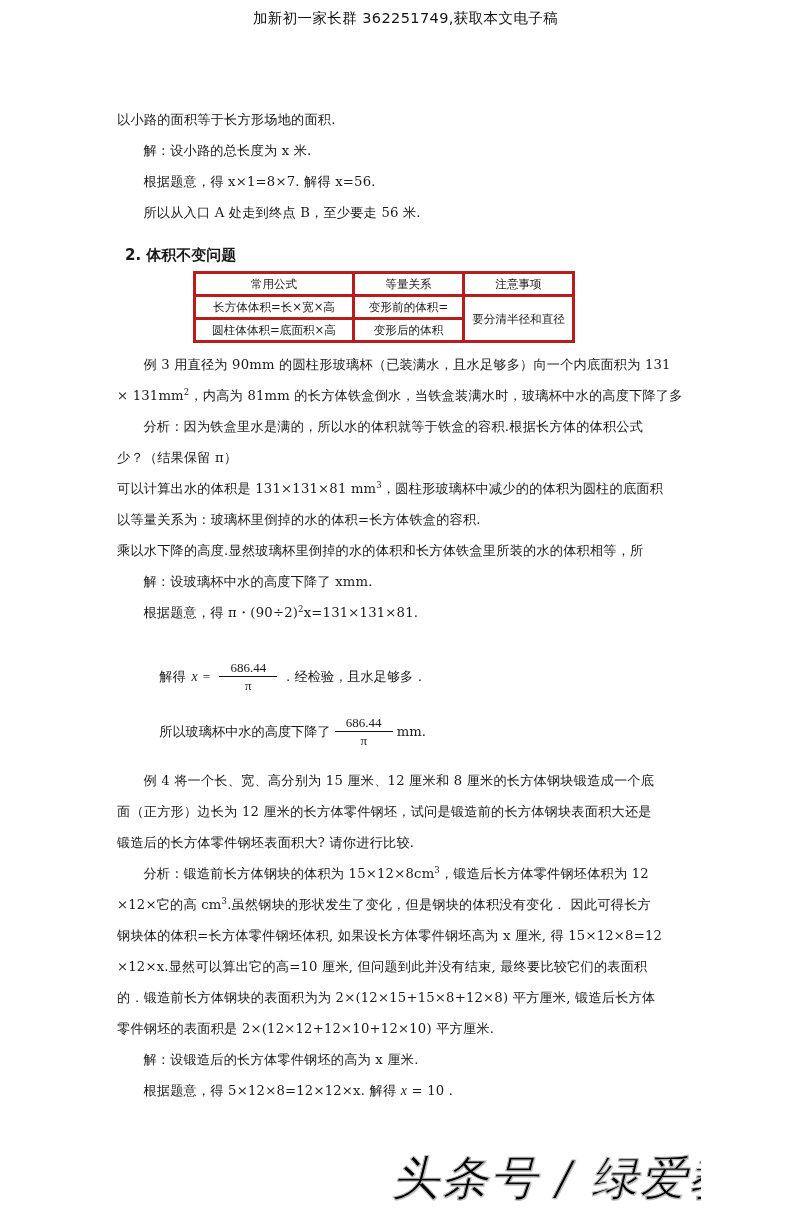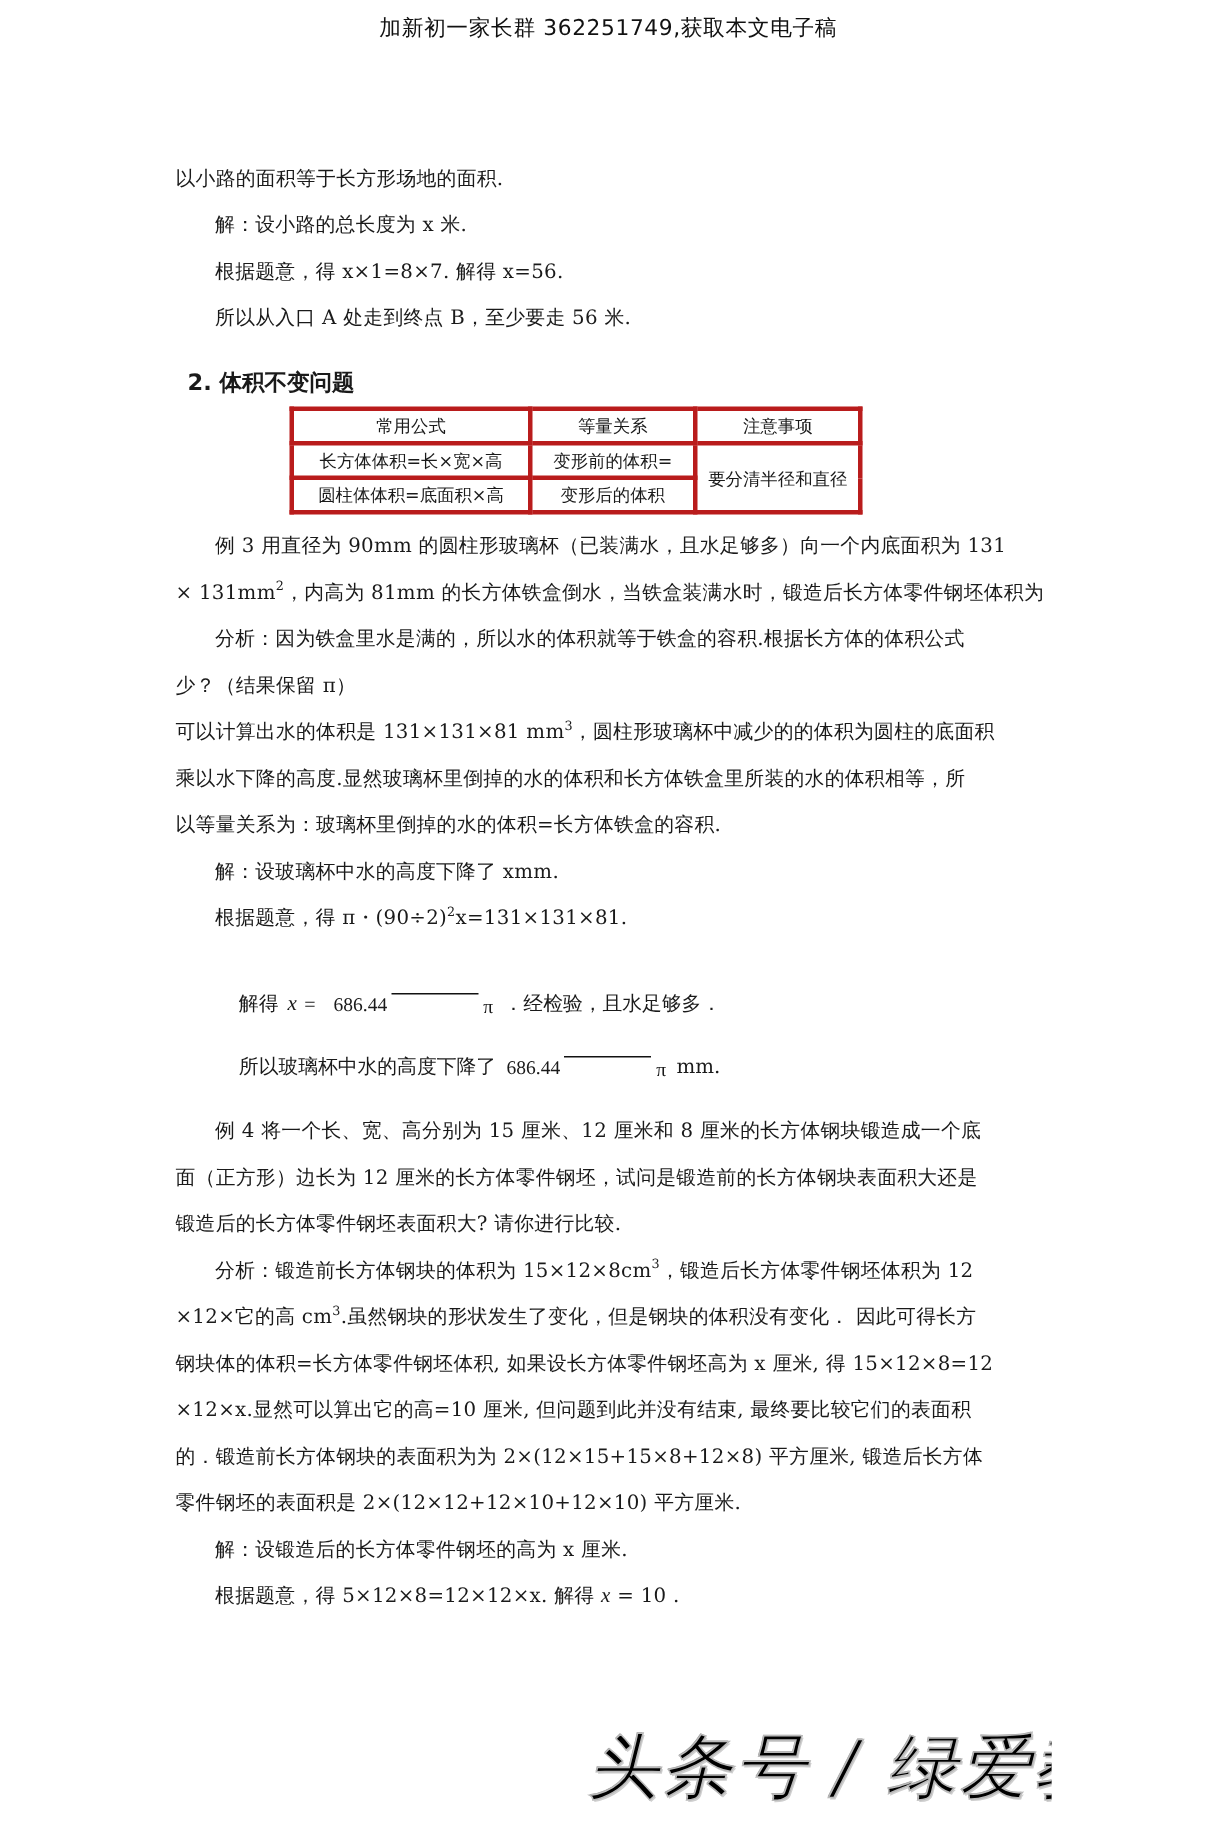--- a/index.html
+++ b/index.html
@@ -109,20 +109,22 @@
     display: flex;
     align-items: center;
     font-size: 13.2px;
     font-family: "DejaVu Serif", "Liberation Serif", serif;
     line-height: 20px;
     white-space: nowrap;
   }
   .frac-line .lead { padding-left: 3.2em; }
   .frac {
     display: inline-flex;
+    flex-direction: column;
+    align-items: center;
     vertical-align: middle;
     margin: 0 4px;
     font-family: "Liberation Serif", "DejaVu Serif", serif;
   }
   .frac .num {
     font-size: 13px;
     padding: 0 3px 1px 3px;
     line-height: 15px;
   }
   .frac .bar {
@@ -188,27 +190,27 @@
         </tr>
         <tr>
           <td class="c1">圆柱体体积=底面积×高</td>
           <td class="c2">变形后的体积</td>
         </tr>
       </tbody>
         </table>
     </div>
 
     <p class="para indent gap-sm">例 3 用直径为 90mm 的圆柱形玻璃杯（已装满水，且水足够多）向一个内底面积为 131</p>
-    <p class="para"><span>× 131mm</span><sup class="exp">2</sup><span>，内高为 81mm 的长方体铁盒倒水，当铁盒装满水时，锻造后长方体零件钢坯体积为</span></p>
+    <p class="para"><span>× 131mm</span><sup class="exp">2</sup><span>，内高为 81mm 的长方体铁盒倒水，当铁盒装满水时，玻璃杯中水的高度下降了多</span></p>
     <p class="para indent">分析：因为铁盒里水是满的，所以水的体积就等于铁盒的容积.根据长方体的体积公式</p>
 
     <p class="para">少？（结果保留 π）</p>
     <p class="para"><span>可以计算出水的体积是 131×131×81 mm</span><sup class="exp">3</sup><span>，圆柱形玻璃杯中减少的的体积为圆柱的底面积</span></p>
+    <p class="para">以等量关系为：玻璃杯里倒掉的水的体积=长方体铁盒的容积.</p>
     <p class="para">乘以水下降的高度.显然玻璃杯里倒掉的水的体积和长方体铁盒里所装的水的体积相等，所</p>
-    <p class="para">以等量关系为：玻璃杯里倒掉的水的体积=长方体铁盒的容积.</p>
 
     <p class="para indent">解：设玻璃杯中水的高度下降了 xmm.</p>
     <p class="para indent"><span>根据题意，得 π・(90÷2)</span><sup class="exp">2</sup><span>x=131×131×81.</span></p>
 
     <div class="frac-line eqrow">
       <span class="lead">解得</span>
       <span class="mi" style="margin-left:6px;">x</span>
       <span class="math" style="margin:0 5px;">=</span>
       <span class="frac">
         <span class="num">686.44</span>

